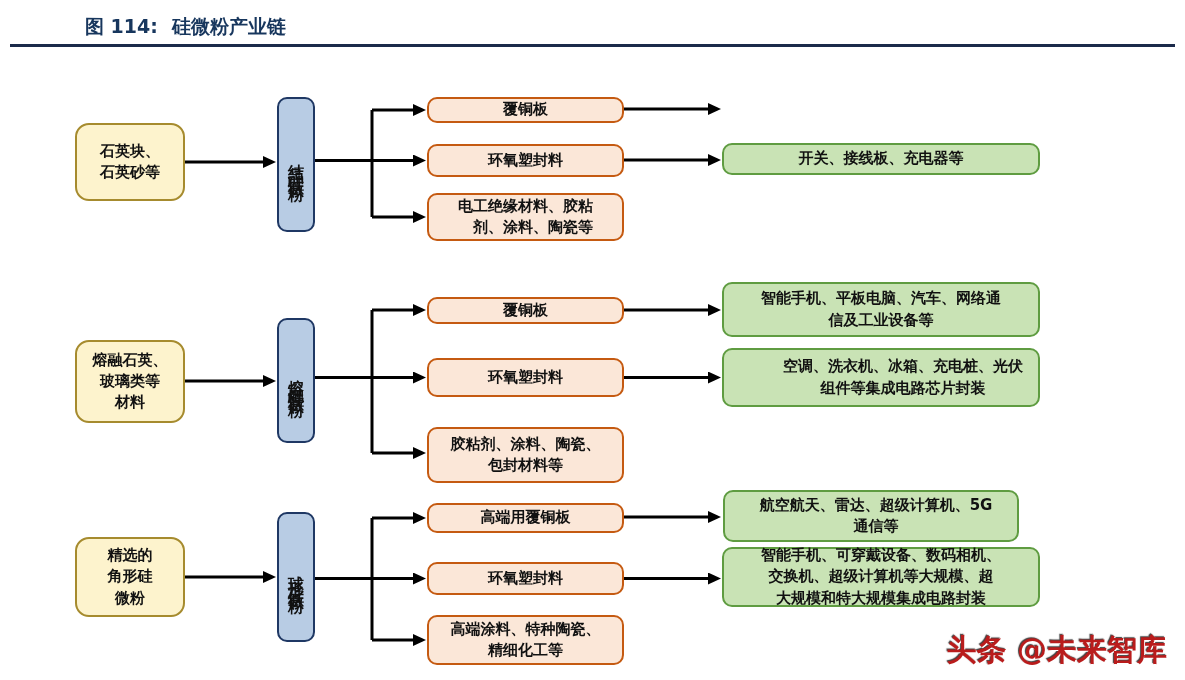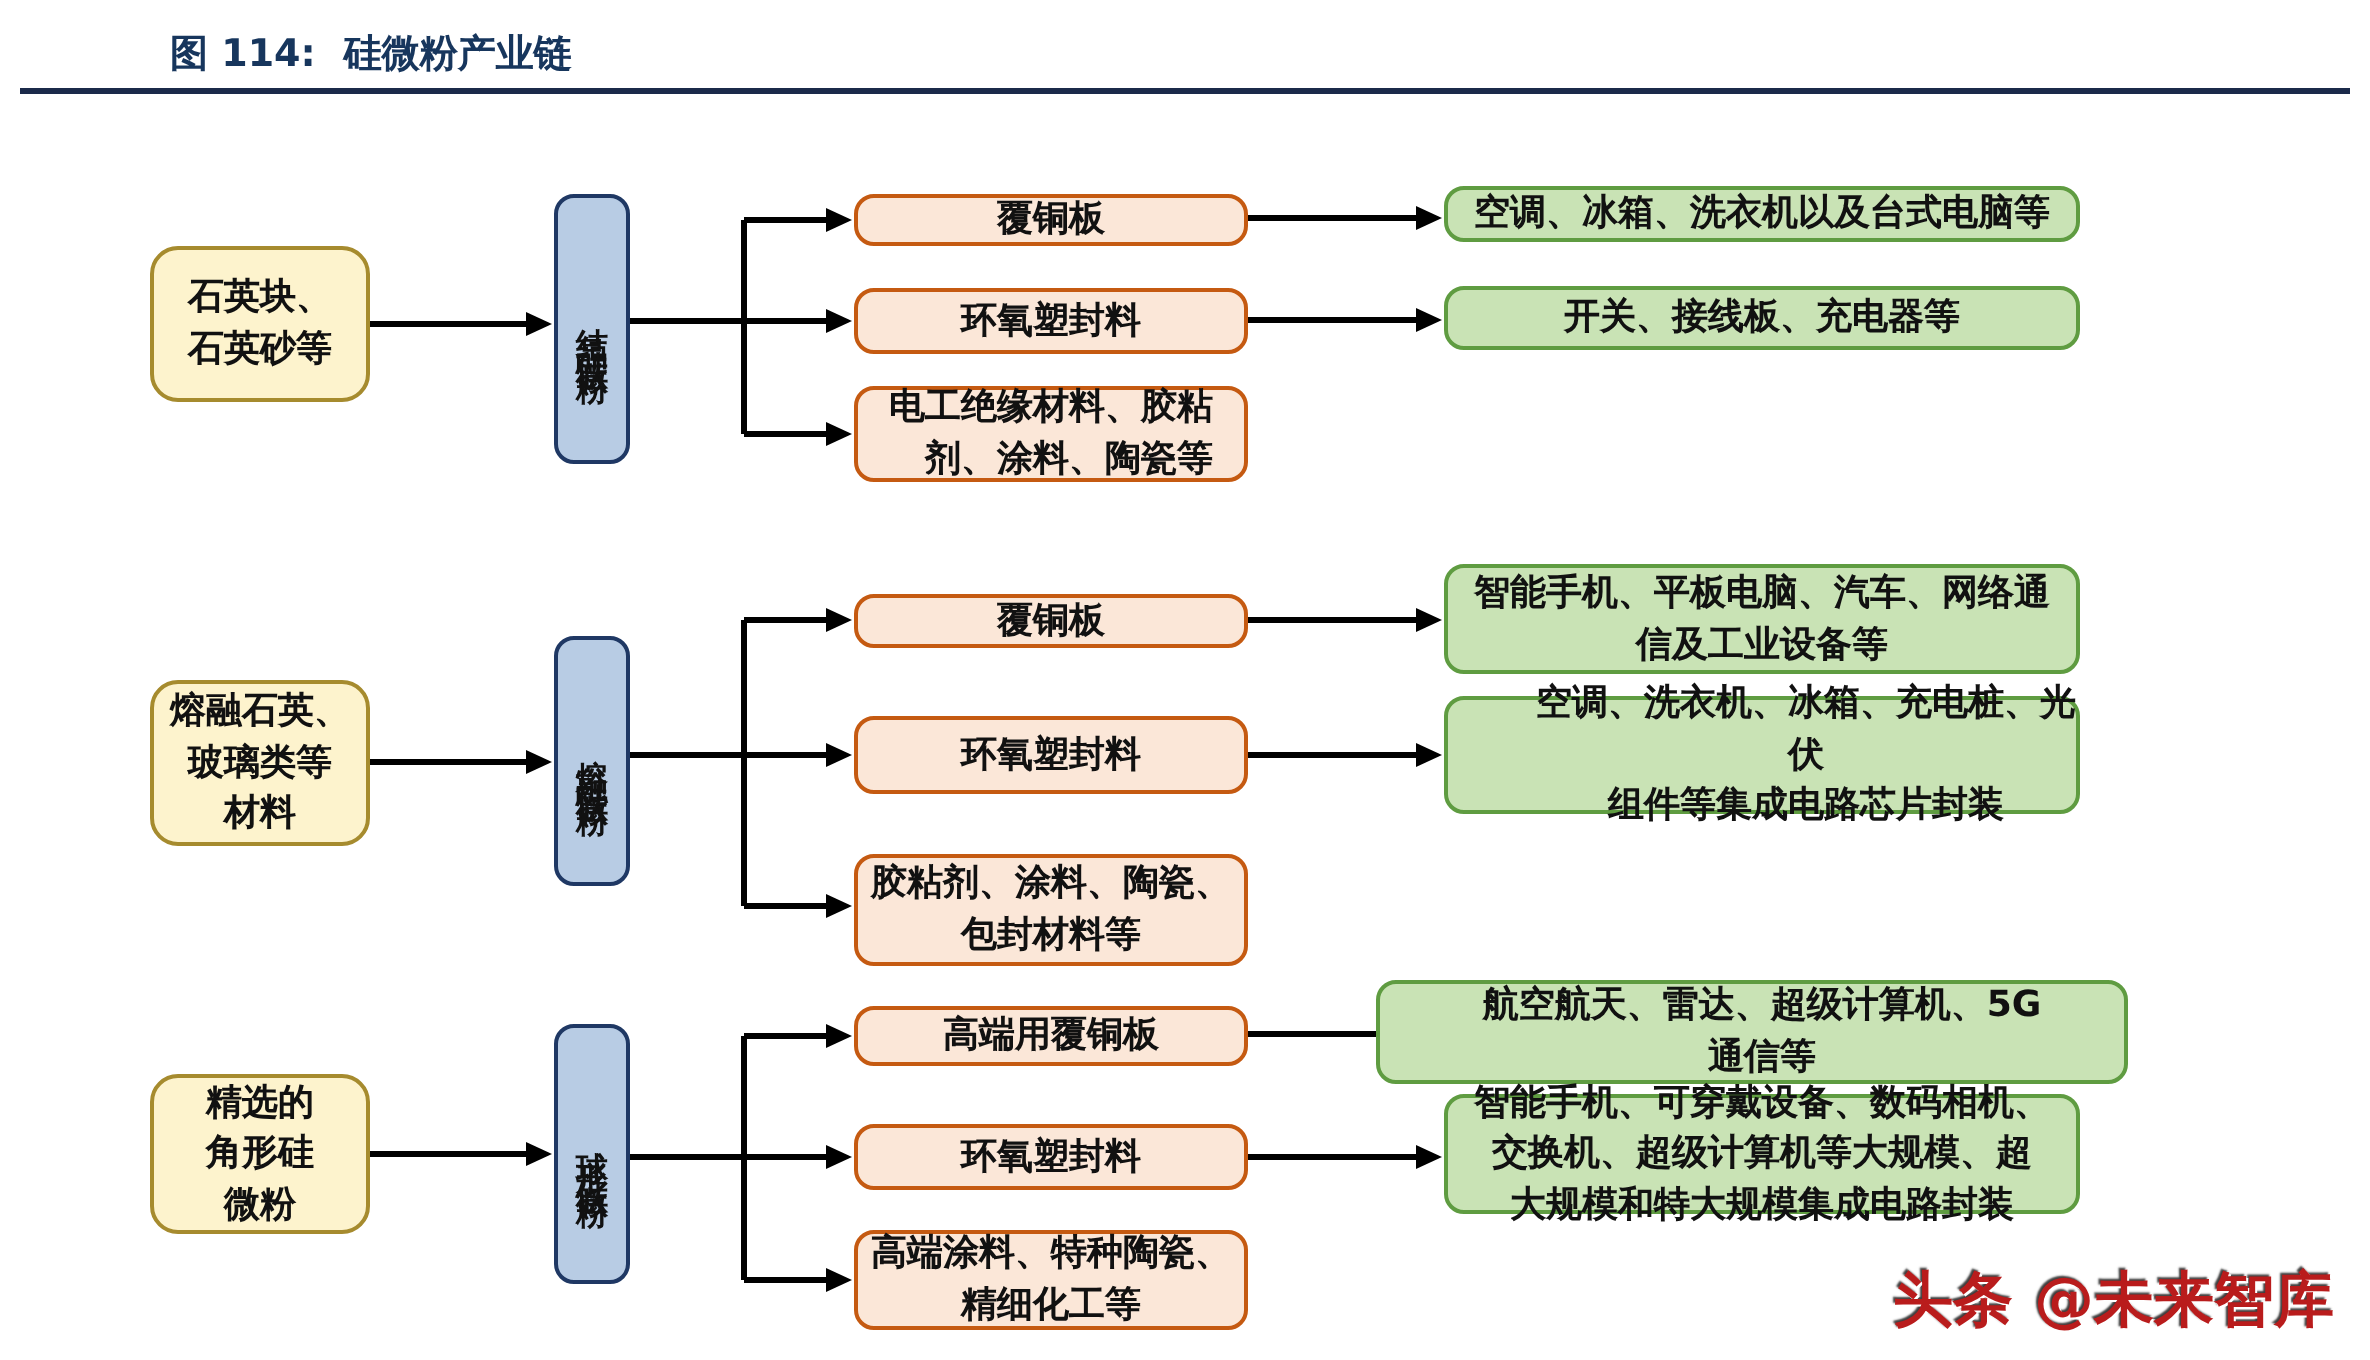--- a/index.html
+++ b/index.html
@@ -18,21 +18,21 @@
     position:absolute;left:10px;top:44px;width:1165px;height:3px;
     background:#1b2a4a;
   }
   
   svg.connectors{position:absolute;left:0;top:0;width:1185px;height:680px;}
   
   .node{
     position:absolute;box-sizing:border-box;
     display:flex;align-items:center;justify-content:center;
     text-align:center;font-weight:bold;color:#111111;
-    white-space:pre-line;line-height:1.42;font-size:18px;
+    white-space:pre-line;line-height:1.42;font-size:15px;
   }
   .node-source{
     background:#fdf3cd;border:2.5px solid #a68b2e;border-radius:14px;
   }
   .node-powder{
     background:#b8cce4;border:2.5px solid #1f3864;border-radius:10px;
     writing-mode:vertical-lr;text-orientation:upright;
     letter-spacing:0.35em;font-size:16px;line-height:1;
   }
   .node-app{
@@ -94,21 +94,20 @@
     </g>
   </svg>
 
   <div class="node node-source" style="left:75px;top:123px;width:110px;height:78px;">石英块、
 石英砂等</div>
   <div class="node node-powder" style="left:277px;top:97px;width:38px;height:135px;">结晶硅微粉</div>
   <div class="node node-app" style="left:427px;top:97px;width:197px;height:26px;">覆铜板</div>
   <div class="node node-app" style="left:427px;top:144px;width:197px;height:33px;">环氧塑封料</div>
   <div class="node node-app" style="left:427px;top:193px;width:197px;height:48px;text-align:right;">电工绝缘材料、胶粘
 剂、涂料、陶瓷等</div>
-  <div class="node node-end" style="left:722px;top:93px;width:318px;height:28px;">空调、冰箱、洗衣机以及台式电脑等</div>
   <div class="node node-end" style="left:722px;top:143px;width:318px;height:32px;">开关、接线板、充电器等</div>
 
   <div class="node node-source" style="left:75px;top:340px;width:110px;height:83px;">熔融石英、
 玻璃类等
 材料</div>
   <div class="node node-powder" style="left:277px;top:318px;width:38px;height:125px;">熔融硅微粉</div>
   <div class="node node-app" style="left:427px;top:297px;width:197px;height:27px;">覆铜板</div>
   <div class="node node-app" style="left:427px;top:358px;width:197px;height:39px;">环氧塑封料</div>
   <div class="node node-app" style="left:427px;top:427px;width:197px;height:56px;">胶粘剂、涂料、陶瓷、
 包封材料等</div>
@@ -118,20 +117,20 @@
 组件等集成电路芯片封装</div>
 
   <div class="node node-source" style="left:75px;top:537px;width:110px;height:80px;">精选的
 角形硅
 微粉</div>
   <div class="node node-powder" style="left:277px;top:512px;width:38px;height:130px;">球形硅微粉</div>
   <div class="node node-app" style="left:427px;top:503px;width:197px;height:30px;">高端用覆铜板</div>
   <div class="node node-app" style="left:427px;top:562px;width:197px;height:33px;">环氧塑封料</div>
   <div class="node node-app" style="left:427px;top:615px;width:197px;height:50px;">高端涂料、特种陶瓷、
 精细化工等</div>
-  <div class="node node-end" style="left:688px;top:490px;width:376px;height:52px;padding-left:10px;">航空航天、雷达、超级计算机、5G
+  <div class="node node-end" style="left:723px;top:490px;width:296px;height:52px;padding-left:10px;">航空航天、雷达、超级计算机、5G
 通信等</div>
   <div class="node node-end" style="left:722px;top:547px;width:318px;height:60px;">智能手机、可穿戴设备、数码相机、
 交换机、超级计算机等大规模、超
 大规模和特大规模集成电路封装</div>
 
   <div class="watermark">头条 @未来智库</div>
 </div>
 
 </body></html>

